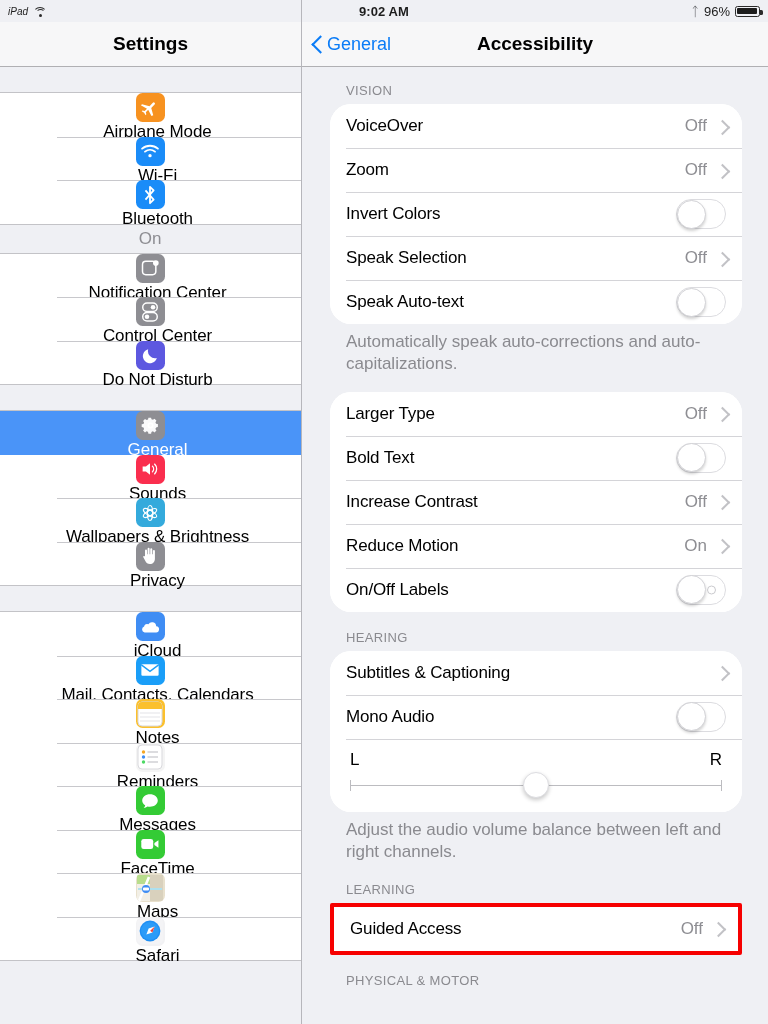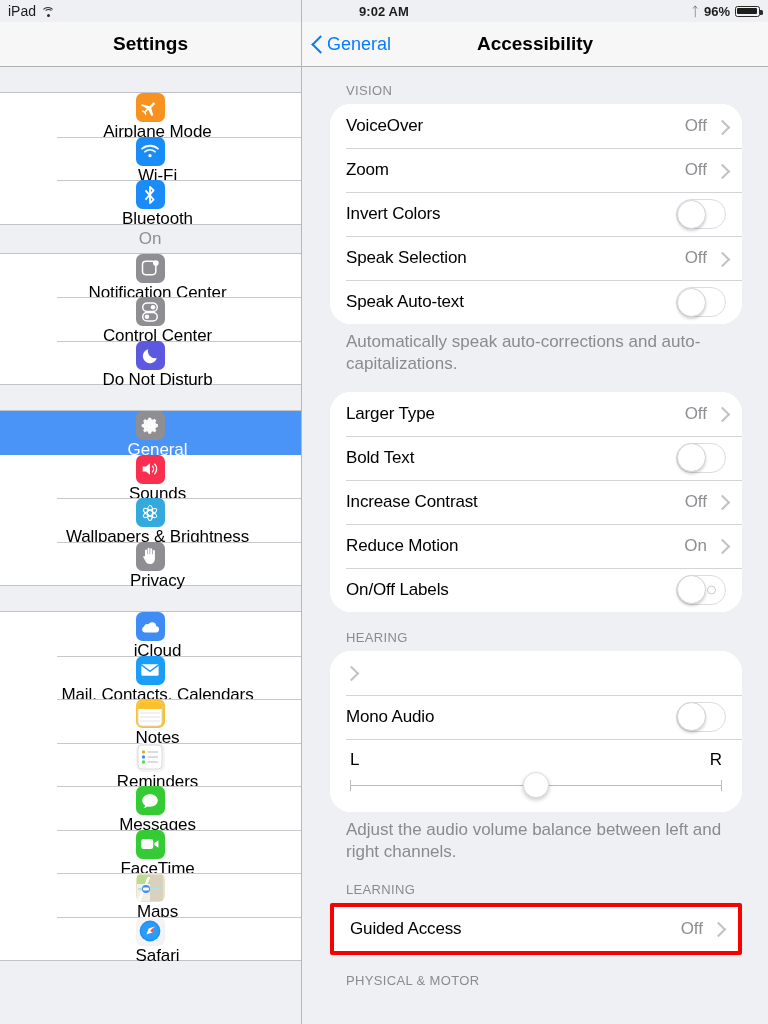--- a/index.html
+++ b/index.html
@@ -14,30 +14,30 @@
 
   
   .statusbar {
     position: absolute; top: 0; left: 0; width: 768px; height: 22px;
     display: flex; align-items: center;
     font-size: 13px; color: #1d1d1d; z-index: 30;
   }
   .sb-left { position: absolute; left: 8px; display: flex; align-items: center; gap: 5px; }
   .sb-center { position: absolute; left: 0; width: 768px; text-align: center; font-weight: bold; font-size: 13px; letter-spacing: .1px; }
   .sb-right { position: absolute; right: 8px; display: flex; align-items: center; gap: 5px; }
-  .sb-ipad { font-size: 14px; font-weight: normal; }
+  .sb-ipad { font-size: 10px; font-weight: normal; font-style: italic; }
   .wifi-glyph { display: inline-block; width: 14px; height: 11px; position: relative; }
   .wifi-glyph i { position: absolute; border: 1.6px solid #2b2b2b; border-bottom-color: transparent;
     border-left-color: transparent; border-right-color: transparent; border-radius: 50%; }
   .wifi-glyph i:nth-child(1) { width: 14px; height: 14px; left: 0; top: 1px; transform: rotate(0deg);}
   .wifi-glyph i:nth-child(2) { width: 9px; height: 9px; left: 2.5px; top: 3.5px; }
   .wifi-glyph i:nth-child(3) { width: 4px; height: 4px; left: 5px; top: 6px; }
   .wifi-dot { position: absolute; width: 3px; height: 3px; background: #2b2b2b; border-radius: 50%; left: 5.5px; top: 8px; }
   .bt-glyph { font-size: 13px; color: #55565a; line-height: 1; }
-  .batt-pct { font-size: 13px; font-weight: bold; }
+  .batt-pct { font-size: 13px; font-weight: normal; }
   .batt {
     width: 25px; height: 11px; border: 1.3px solid #2b2b2b; border-radius: 2.5px;
     position: relative; display: inline-block;
   }
   .batt::after { content: ""; position: absolute; right: -3.6px; top: 3px; width: 2.2px; height: 5px;
     background: #2b2b2b; border-radius: 0 1.5px 1.5px 0; }
   .batt .fill { position: absolute; top: 1.2px; left: 1.2px; bottom: 1.2px; width: 88%; background: #1d1d1d; border-radius: 1px; }
 
   
   .sidebar {
@@ -445,20 +445,21 @@
               <div class="crow-label">On/Off Labels</div>
               <div class="toggle">
                 <span class="knob"></span>
                 <span class="offmark"></span>
               </div>
             </div>
           </div>
           <div class="sect-head">HEARING</div>
           <div class="card">
             <div class="crow">
+              <div class="crow-label">Subtitles &amp; Captioning</div>
               <span class="chev-right"></span>
             </div>
             <div class="crow">
               <div class="crow-label">Mono Audio</div>
               <div class="toggle">
                 <span class="knob"></span>
               </div>
             </div>
             <div class="slider-row">
               <div class="lr">

